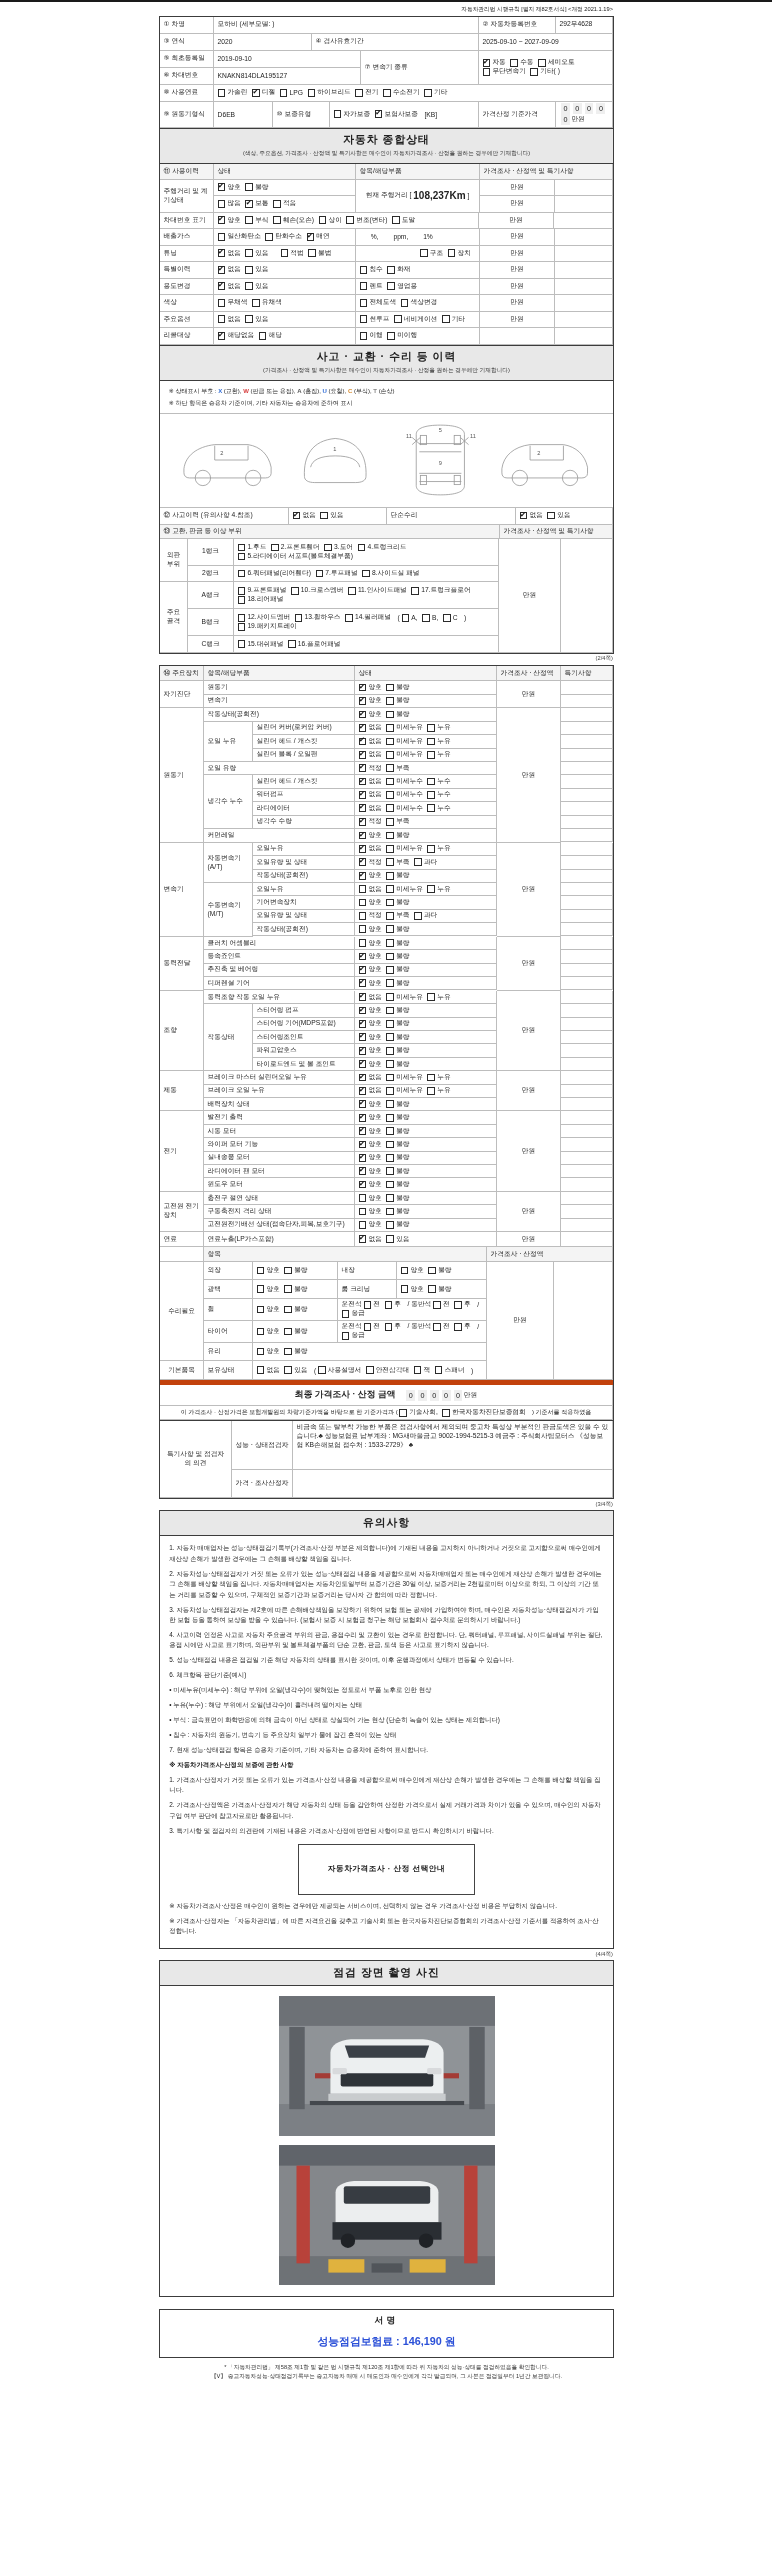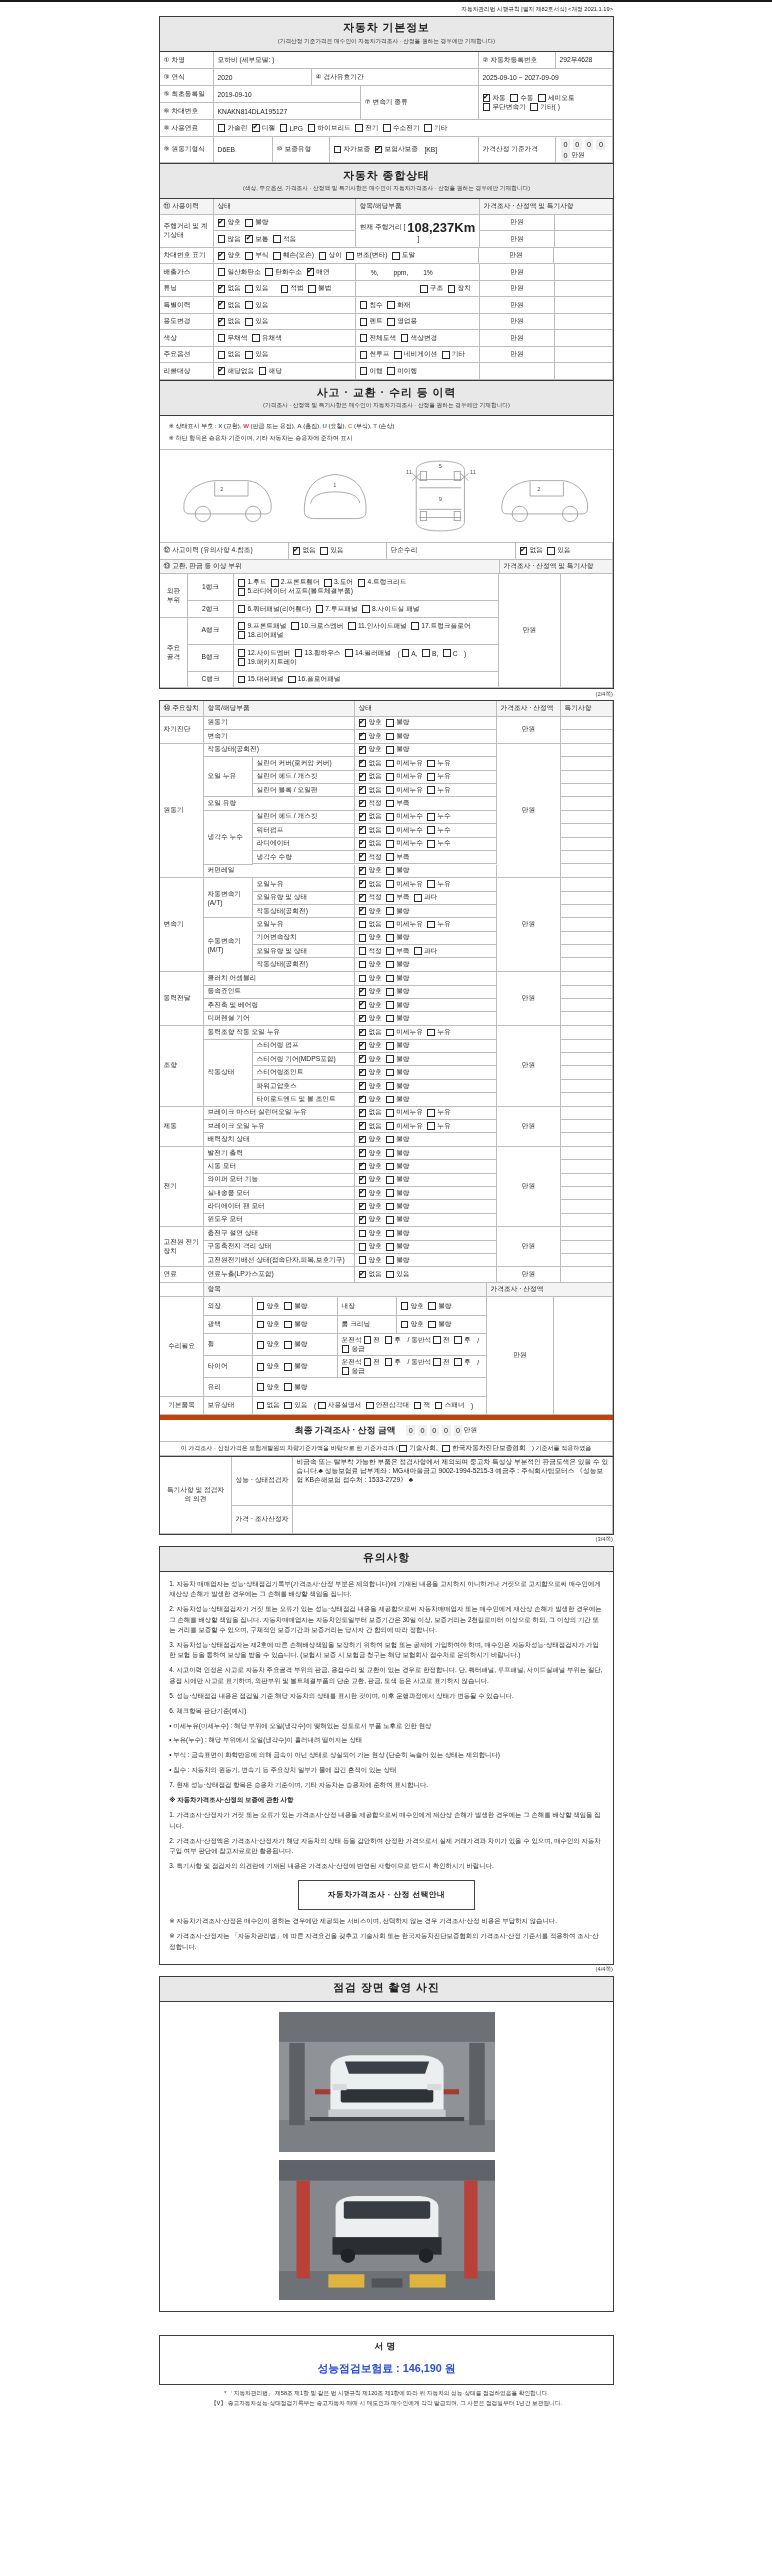--- a/index.html
+++ b/index.html
@@ -44,44 +44,40 @@
   .digit{display:inline-block;width:8.8px;text-align:center;background:#efefef;margin:0 1.5px;padding:1px 0;font-size:7.2px;}
   .boxpad{padding:4.1px 5.2px;border-bottom:0.5px solid #bdbdbd;}
   .diagwrap{padding:6.2px 0;border-bottom:0.5px solid #bdbdbd;display:flex;justify-content:center;background:#fff;}
   
   .notice-body{padding:7.2px 9.3px;font-size:6.4px;line-height:1.62;}
   .notice-body p{margin:0 0 4.6px 0;}
   .nt-num{margin-left:1px;}
   .nt-sub{margin-left:11.3px;}
   .nt-head{font-weight:bold;margin-top:7.2px;}
   .nt-note{color:#222;margin-left:1px;}
-  .sel-box{border:1px solid #444;width:175px;margin:8.2px auto 6.2px auto;text-align:center;font-weight:bold;font-size:7.7px;padding:8px 0;letter-spacing:0.5px;}
+  .sel-box{border:1px solid #444;width:175px;margin:8.2px auto 6.2px auto;text-align:center;font-weight:bold;font-size:7.7px;padding:18px 0;letter-spacing:0.5px;}
   
   .photo-area{padding:10.3px 0 11.3px 0;display:flex;flex-direction:column;align-items:center;gap:8.2px;background:#fff;}
   
-  .signbox{border:1px solid #3c3c3c;margin-top:23px;padding:5.2px 0 8.2px 0;}
+  .signbox{border:1px solid #3c3c3c;margin-top:12px;padding:5.2px 0 8.2px 0;}
   .sign-title{text-align:center;font-size:8.8px;font-weight:bold;letter-spacing:3.1px;}
   .fee{text-align:center;font-size:10.8px;font-weight:bold;color:#2b50d8;margin-top:8.2px;}
   .footer{margin-top:4.1px;text-align:center;font-size:5.7px;color:#333;line-height:1.7;padding-bottom:7.2px;}
 </style>
 </head>
 <body>
 
 <div class="topbar"></div>
 
 <div class="page">
 
   <div class="law">자동차관리법 시행규칙 [별지 제82호서식] &lt;개정 2021.1.19&gt;</div>
 
 
   <div class="blk">
-    <div class="band">
-      <div class="band-title">자동차 기본정보</div>
-      <div class="band-sub">(가격산정 기준가격은 매수인이 자동차가격조사 · 산정을 원하는 경우에만 기재합니다)</div>
-    </div>
     <div>
         <div class="tcol">
           <div class="trow">
             <div class="cell lab" style="width: 54px; flex: 0 0 54px; min-height: 17px;">
               <div class="txt">① 차명</div>
             </div>
             <div class="cell" style="flex: 1 1 0px; min-height: 17px;">
               <div class="txt">모하비 (세부모델: )</div>
             </div>
             <div class="cell lab" style="width: 77px; flex: 0 0 77px;">
@@ -271,21 +267,21 @@
                   </div>
                   <div class="cbw">
                     <div class="cb"></div>
                     <div class="cbl">적음</div>
                   </div>
                 </div>
               </div>
             </div>
             <div class="cell cen" style="width: 124px; flex: 0 0 124px; min-height: 33px;">
               <div class="txt">현재 주행거리 [ </div>
-              <div class="txt bd" style="font-size: 13px;">108,237Km</div>
+              <div class="txt bd" style="font-size: 10px;">108,237Km</div>
               <div class="txt"> ]</div>
             </div>
             <div class="tcol" style="width: 75px; flex: 0 0 75px;">
               <div class="trow">
                 <div class="cell pr" style="flex: 1 1 0px; min-height: 16.5px;">
                   <div class="txt">만원</div>
                 </div>
               </div>
               <div class="trow">
                 <div class="cell pr" style="flex: 1 1 0px; min-height: 16.5px;">

